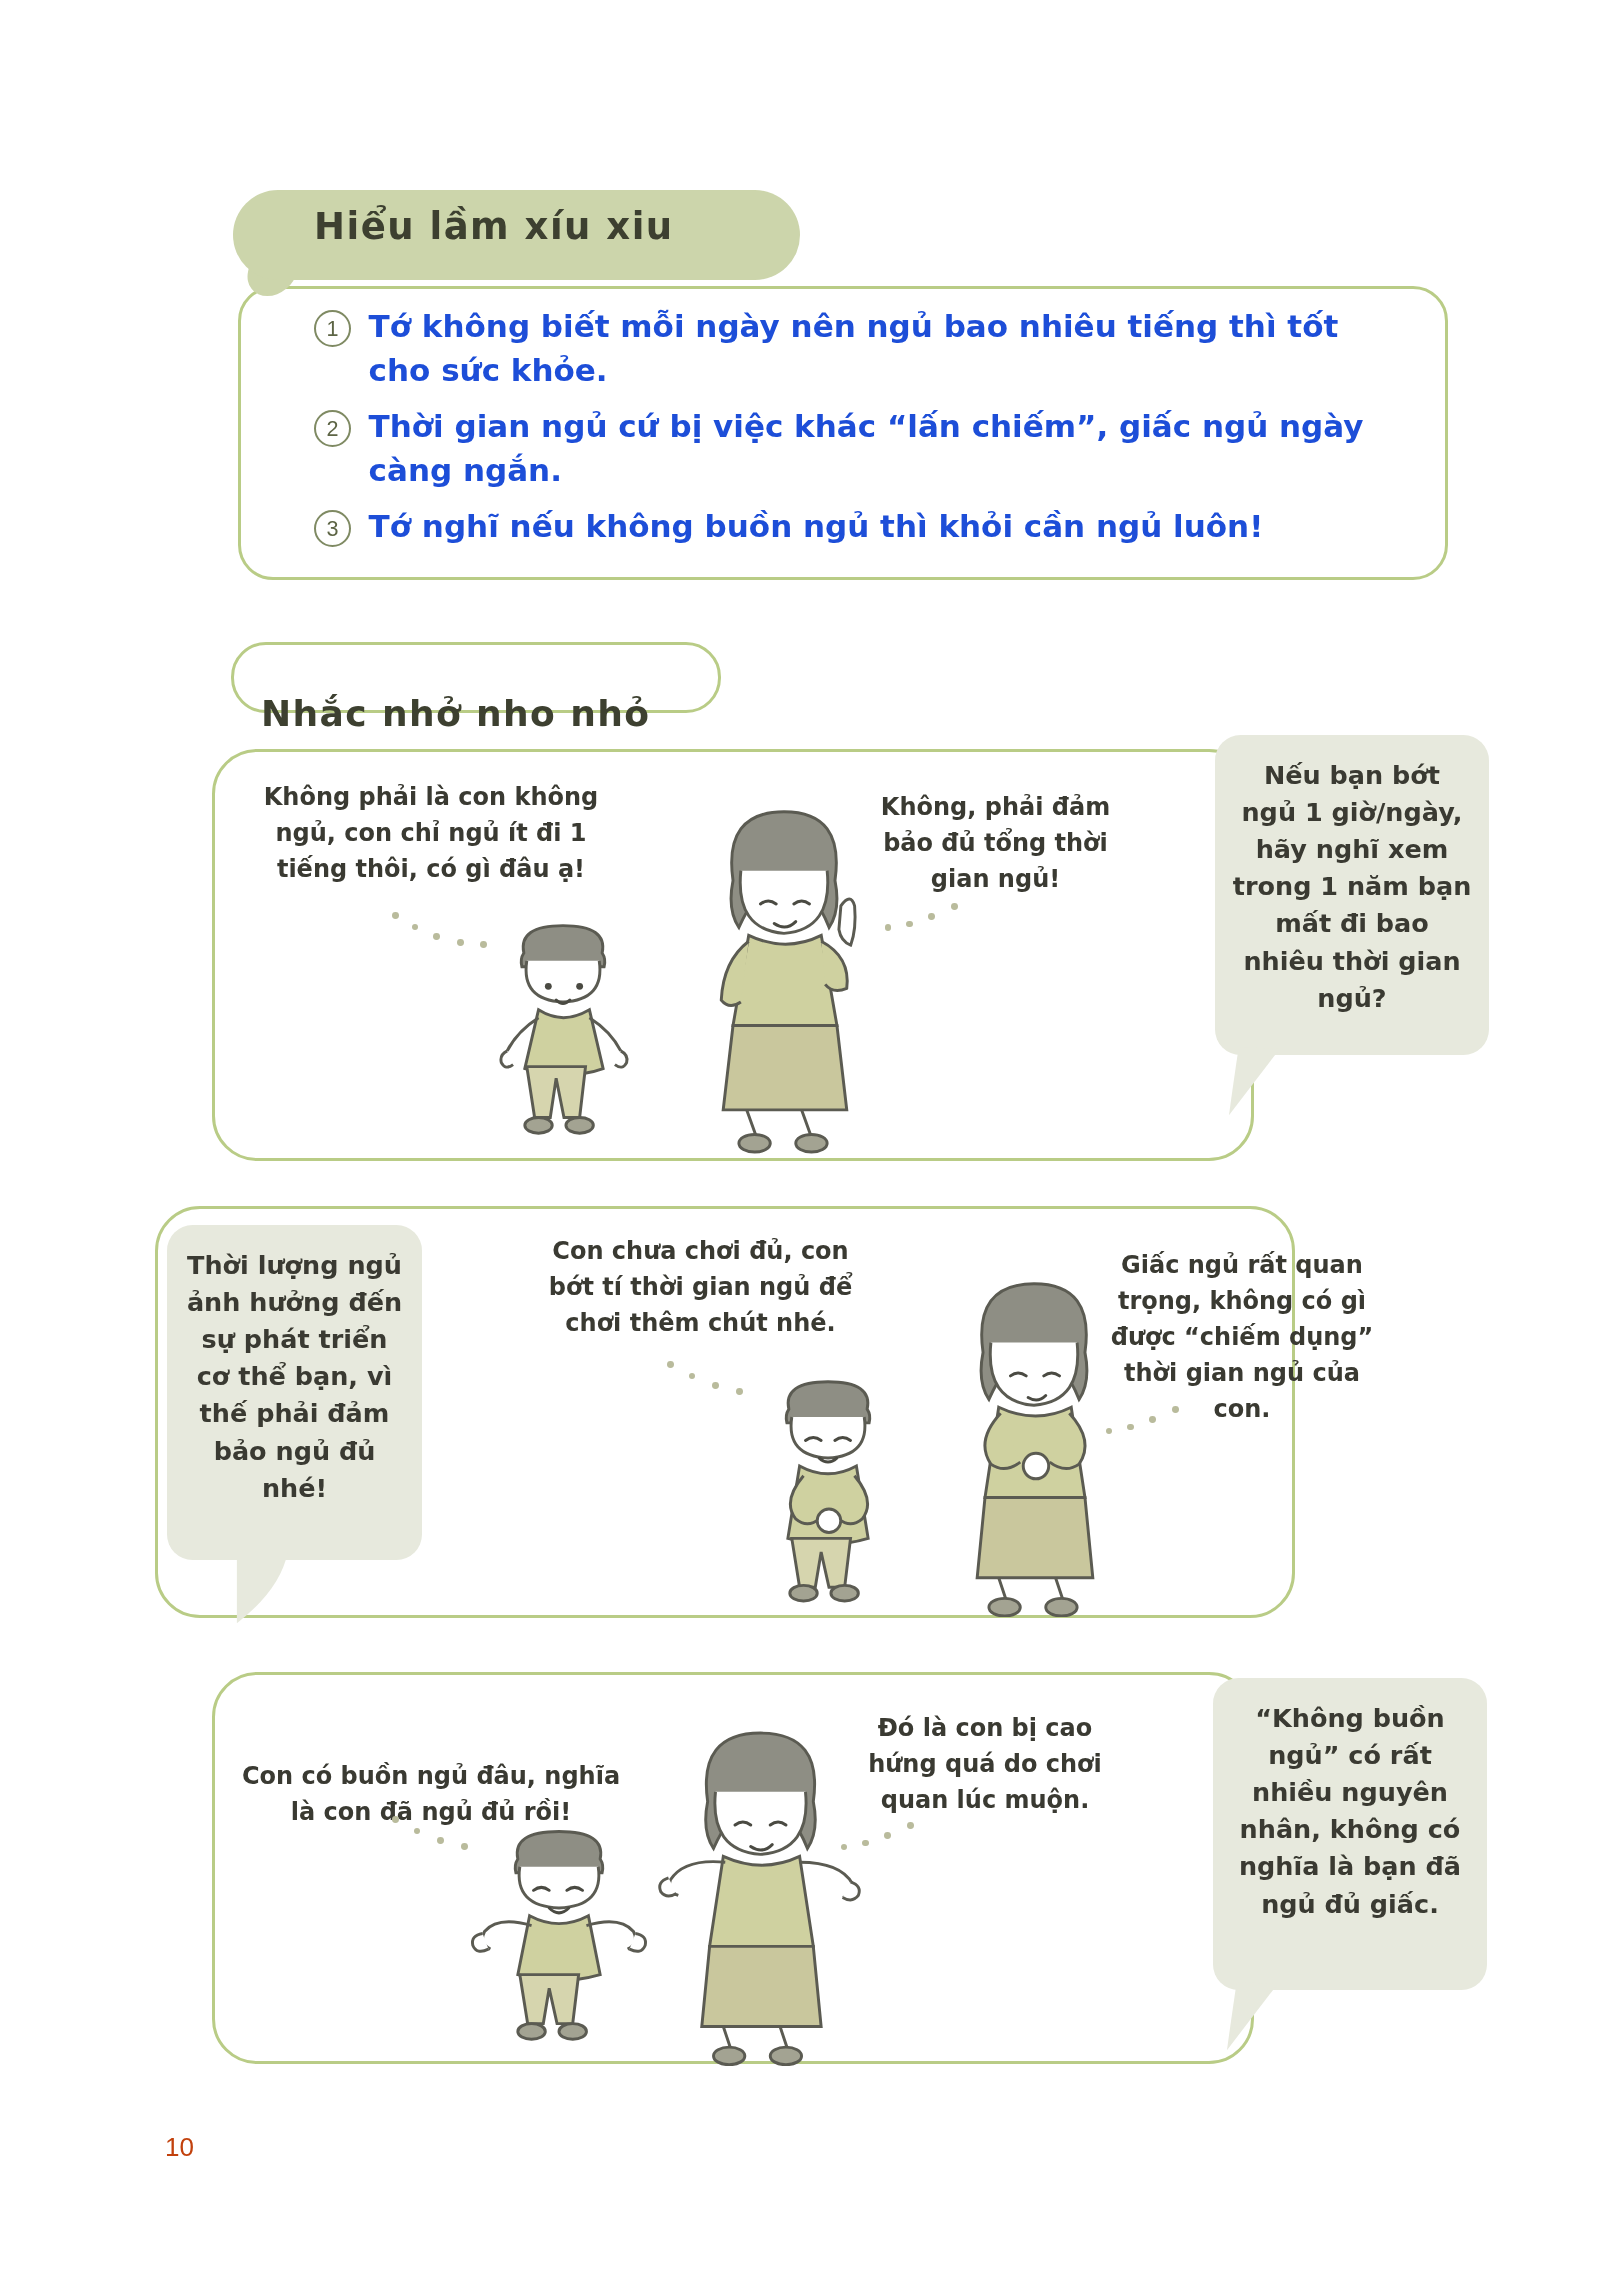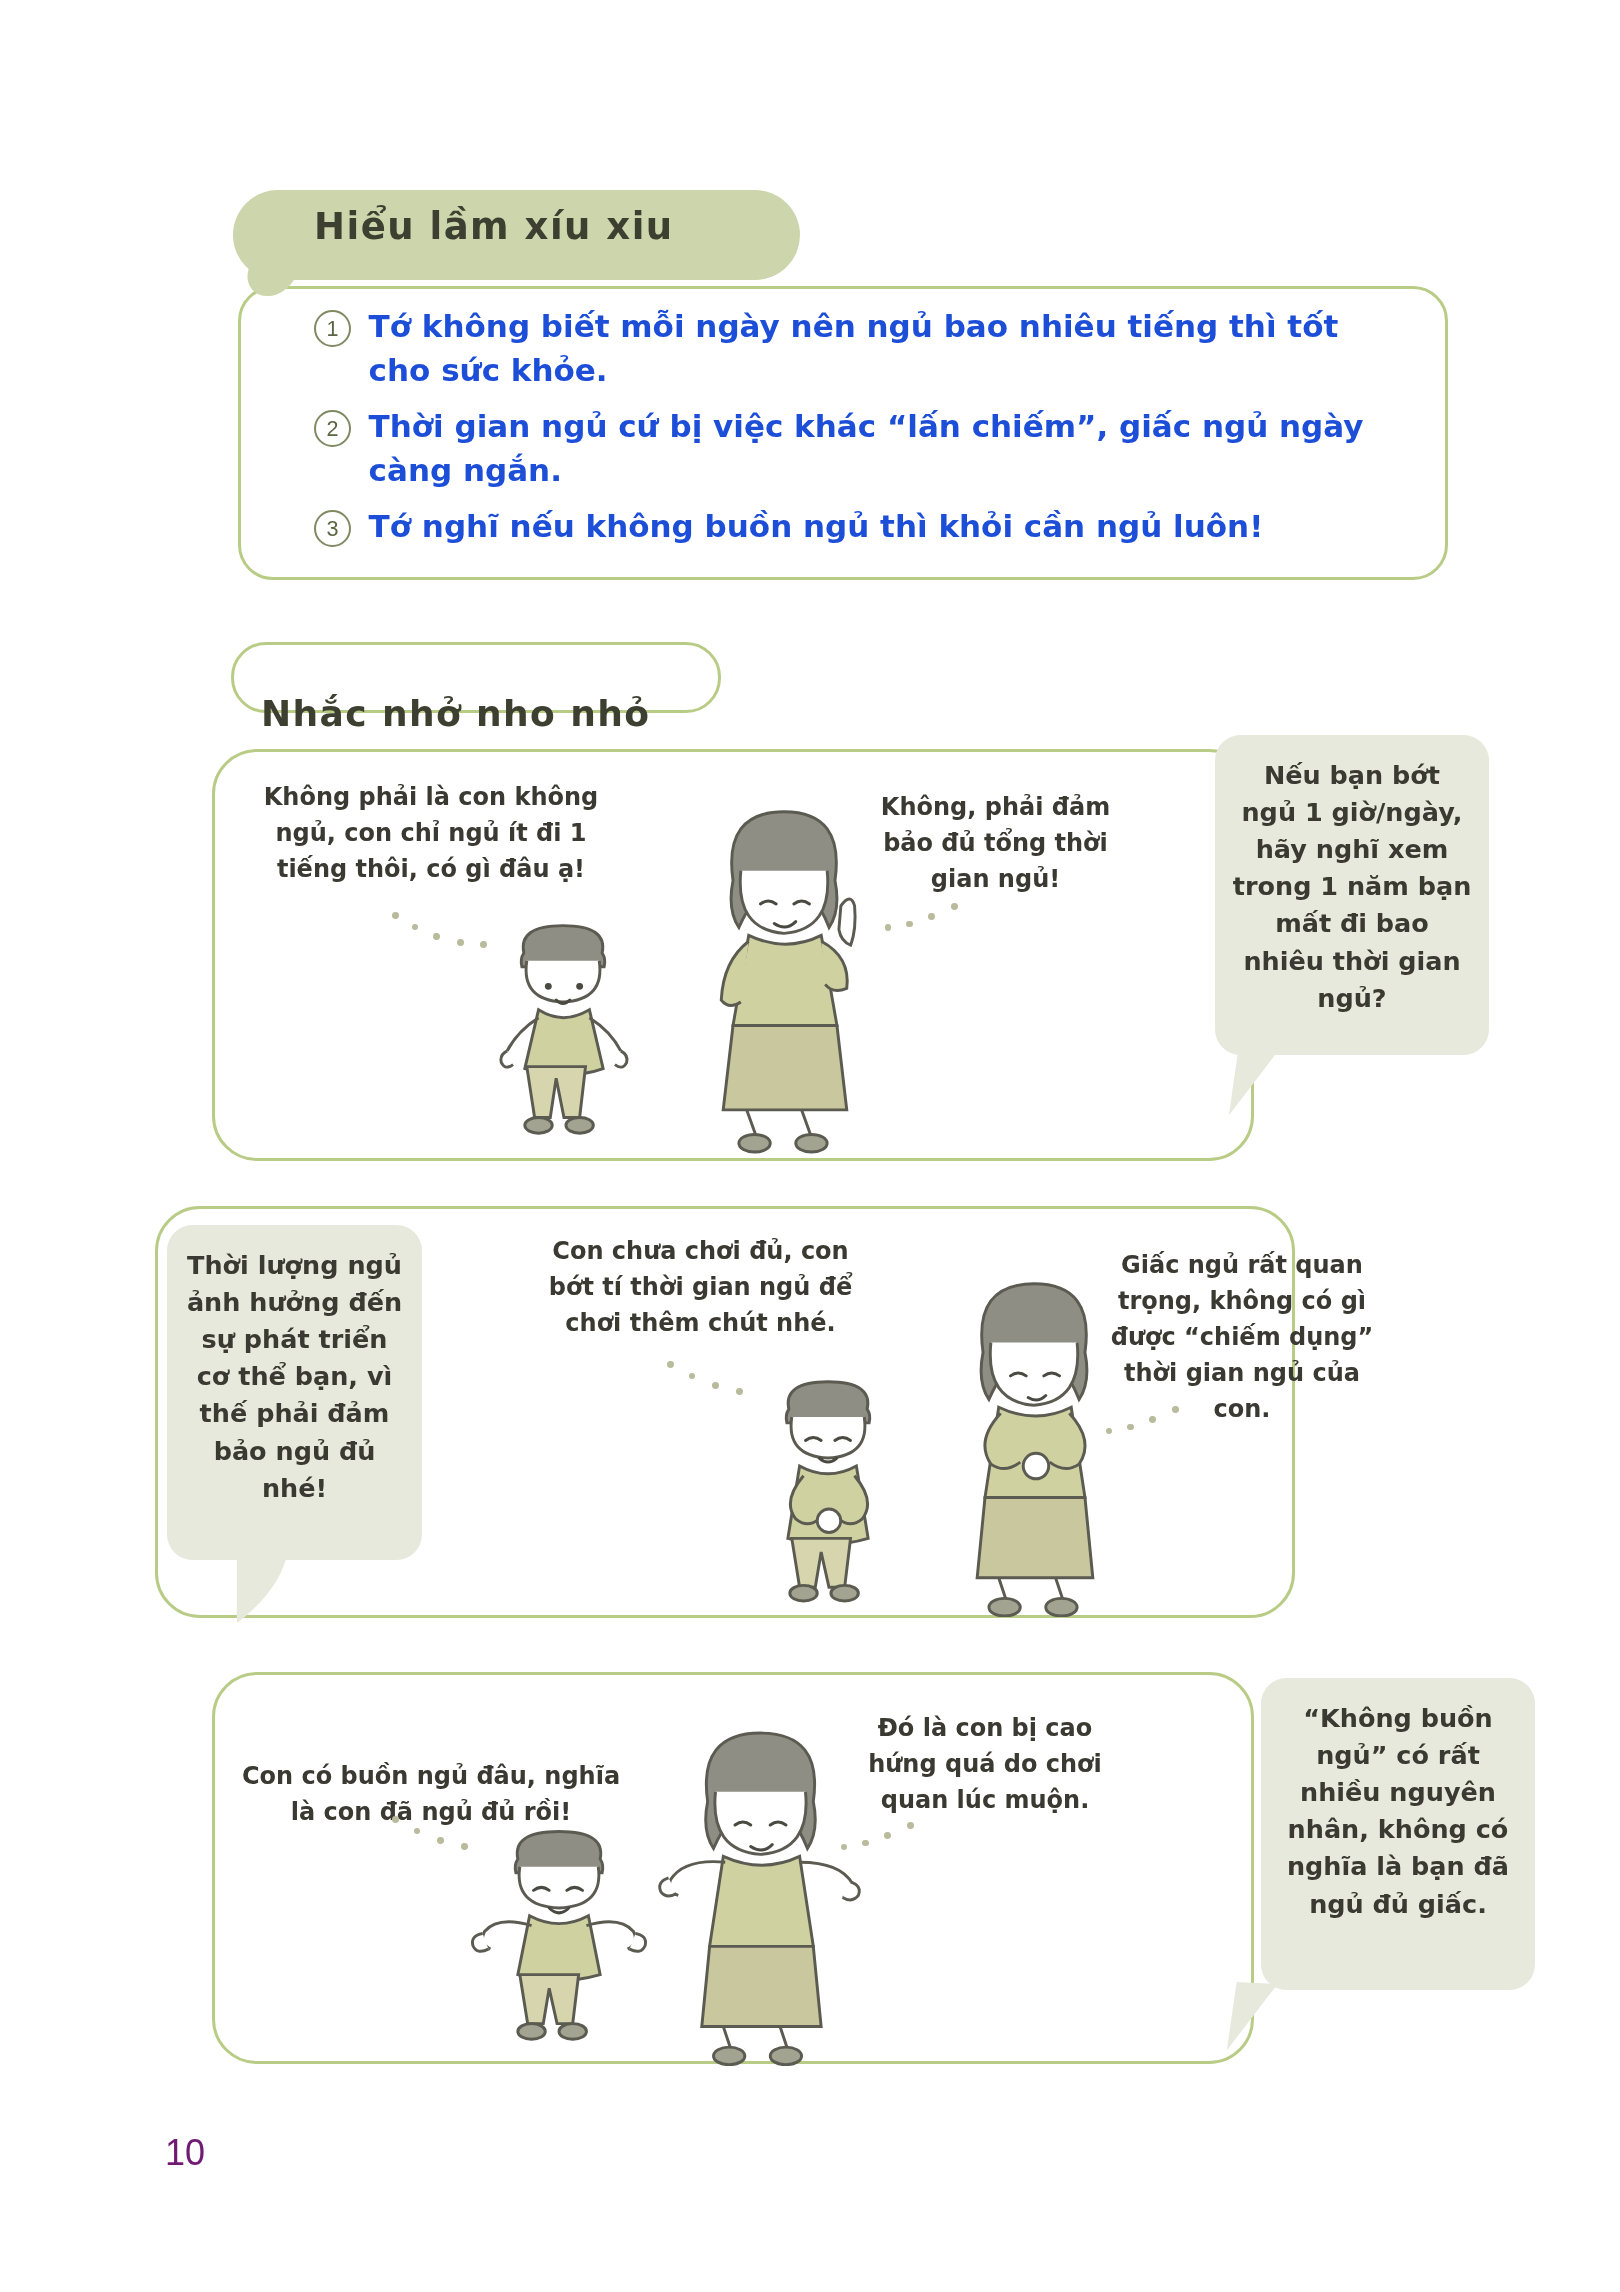--- a/index.html
+++ b/index.html
@@ -165,22 +165,22 @@
     font-weight: 700;
     color: #3a3a32;
     padding: 21.6px 17.6px;
     box-sizing: border-box;
   }
 
   .page-num {
     position: absolute;
     left: 165px;
     top: 2132px;
-    font-size: 36px;
-    color: #701a75;
+    font-size: 26px;
+    color: #c2410c;
     font-family: "Liberation Sans", sans-serif;
   }
 
   svg { display: block; }
 </style>
 </head>
 <body>
 
 <div class="page">
 
@@ -357,21 +357,21 @@
     <path d="M64 228 l106 0 l8 82 l-122 0z" fill="#c9c79d" stroke="#5b5b52" stroke-width="3"></path>
     <path d="M80 142 q-42 -4 -56 18 q-4 12 8 16" fill="none" stroke="#5b5b52" stroke-width="3"></path>
     <path d="M156 142 q42 0 54 22 q2 12 -10 14" fill="none" stroke="#5b5b52" stroke-width="3"></path>
     <path d="M22 158 q-12 4 -8 14 q6 8 16 2" fill="#fff" stroke="#5b5b52" stroke-width="3"></path>
     <path d="M208 162 q12 4 8 14 q-6 8 -16 2" fill="#fff" stroke="#5b5b52" stroke-width="3"></path>
     <path d="M78 310 l8 24 M136 310 l8 24" stroke="#5b5b52" stroke-width="3" fill="none"></path>
     <ellipse cx="84" cy="340" rx="16" ry="9" fill="#a3a392" stroke="#5b5b52" stroke-width="3"></ellipse>
     <ellipse cx="142" cy="340" rx="16" ry="9" fill="#a3a392" stroke="#5b5b52" stroke-width="3"></ellipse>
   </svg>
 
-  <div class="note" style="left:1261px; top:1678px; width:274px; height:312px;">“Không buồn ngủ” có rất nhiều nguyên nhân, không có nghĩa là bạn đã ngủ đủ giấc.</div>
+  <div class="note" style="left:1213px; top:1678px; width:274px; height:312px;">“Không buồn ngủ” có rất nhiều nguyên nhân, không có nghĩa là bạn đã ngủ đủ giấc.</div>
   <svg style="position:absolute; left:1221px; top:1980px;" width="88" height="78" viewBox="0 0 90 80">
     <path d="M16 2 q-6 40 -10 70 q26 -34 52 -68z" fill="#e7e9dd"></path>
   </svg>
 
   <div class="page-num">10</div>
 
 </div>
 
 
 </body></html>

